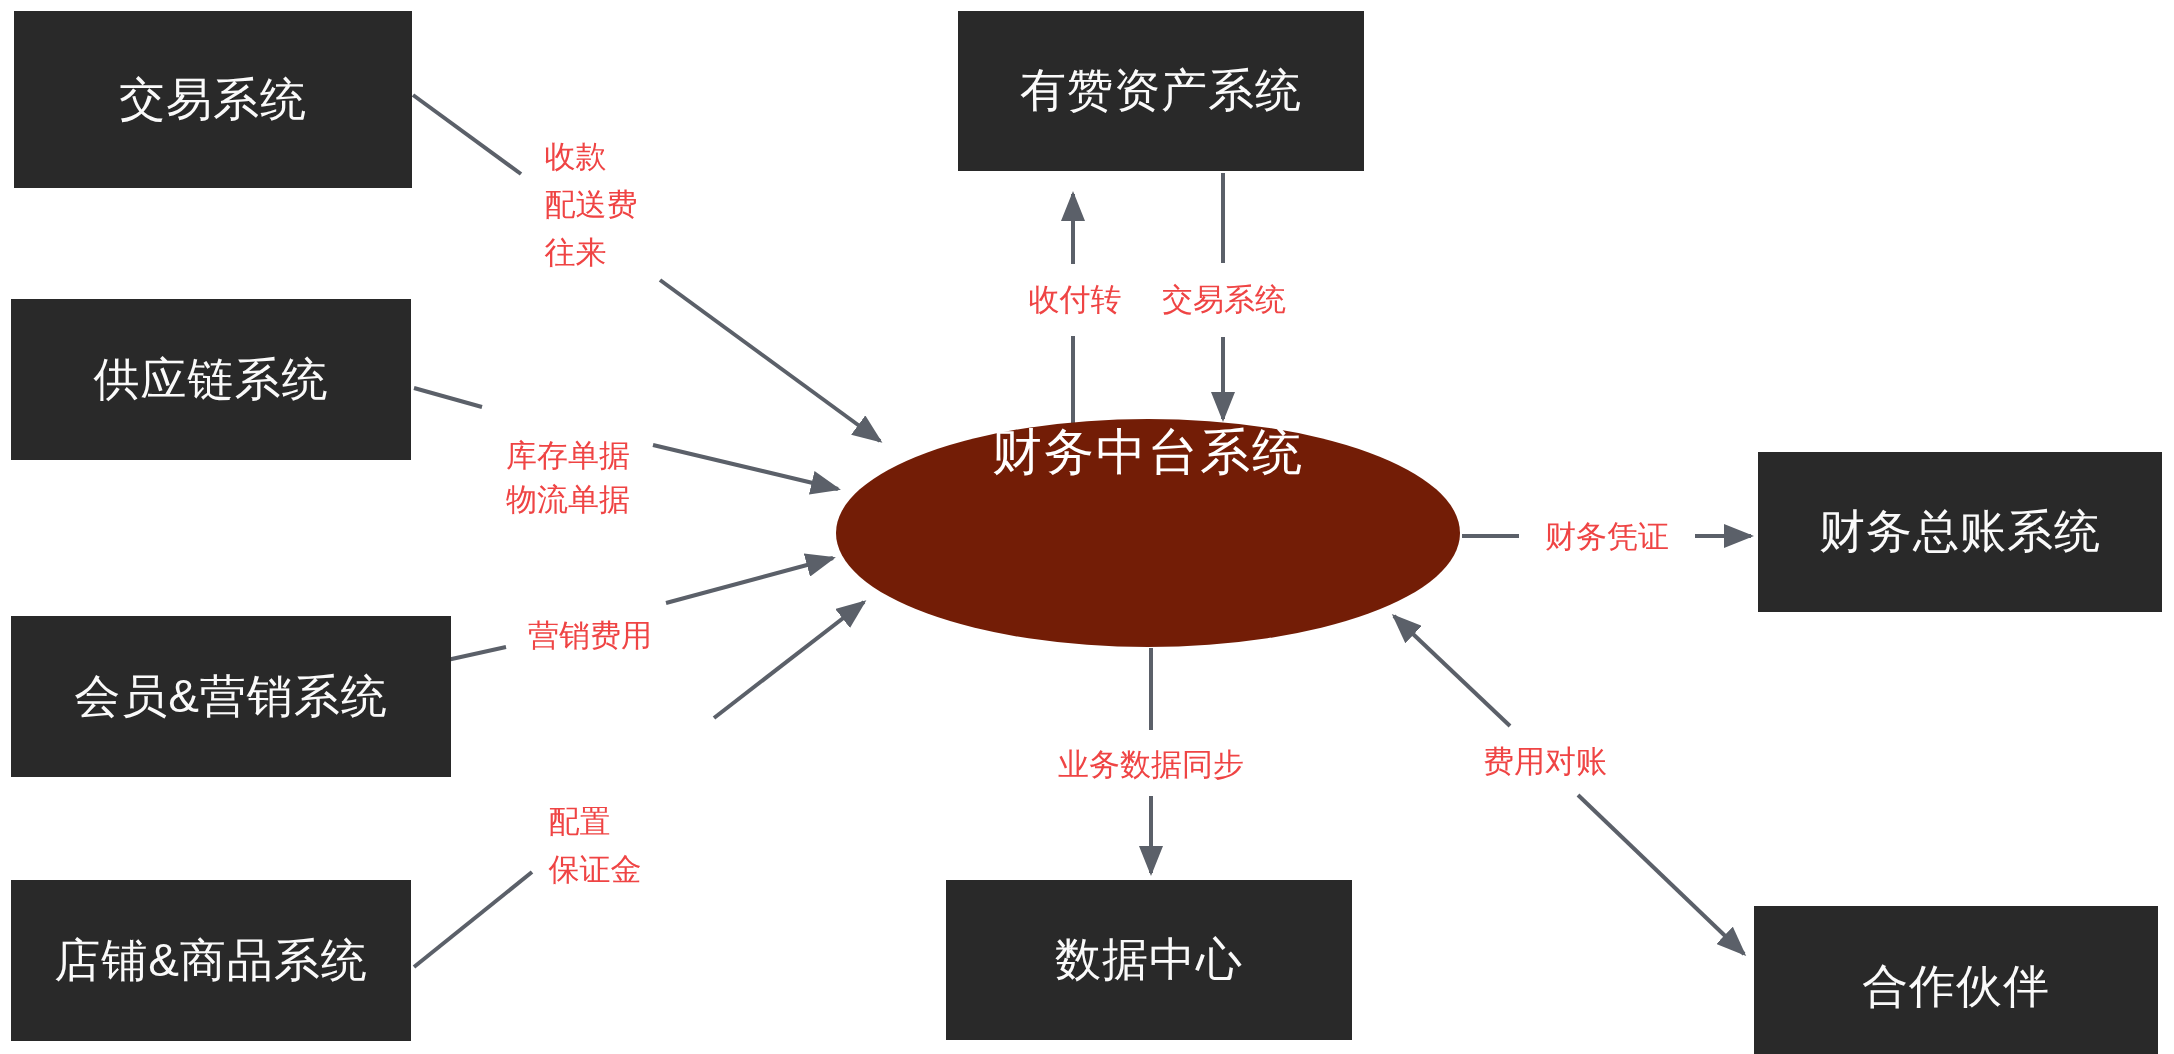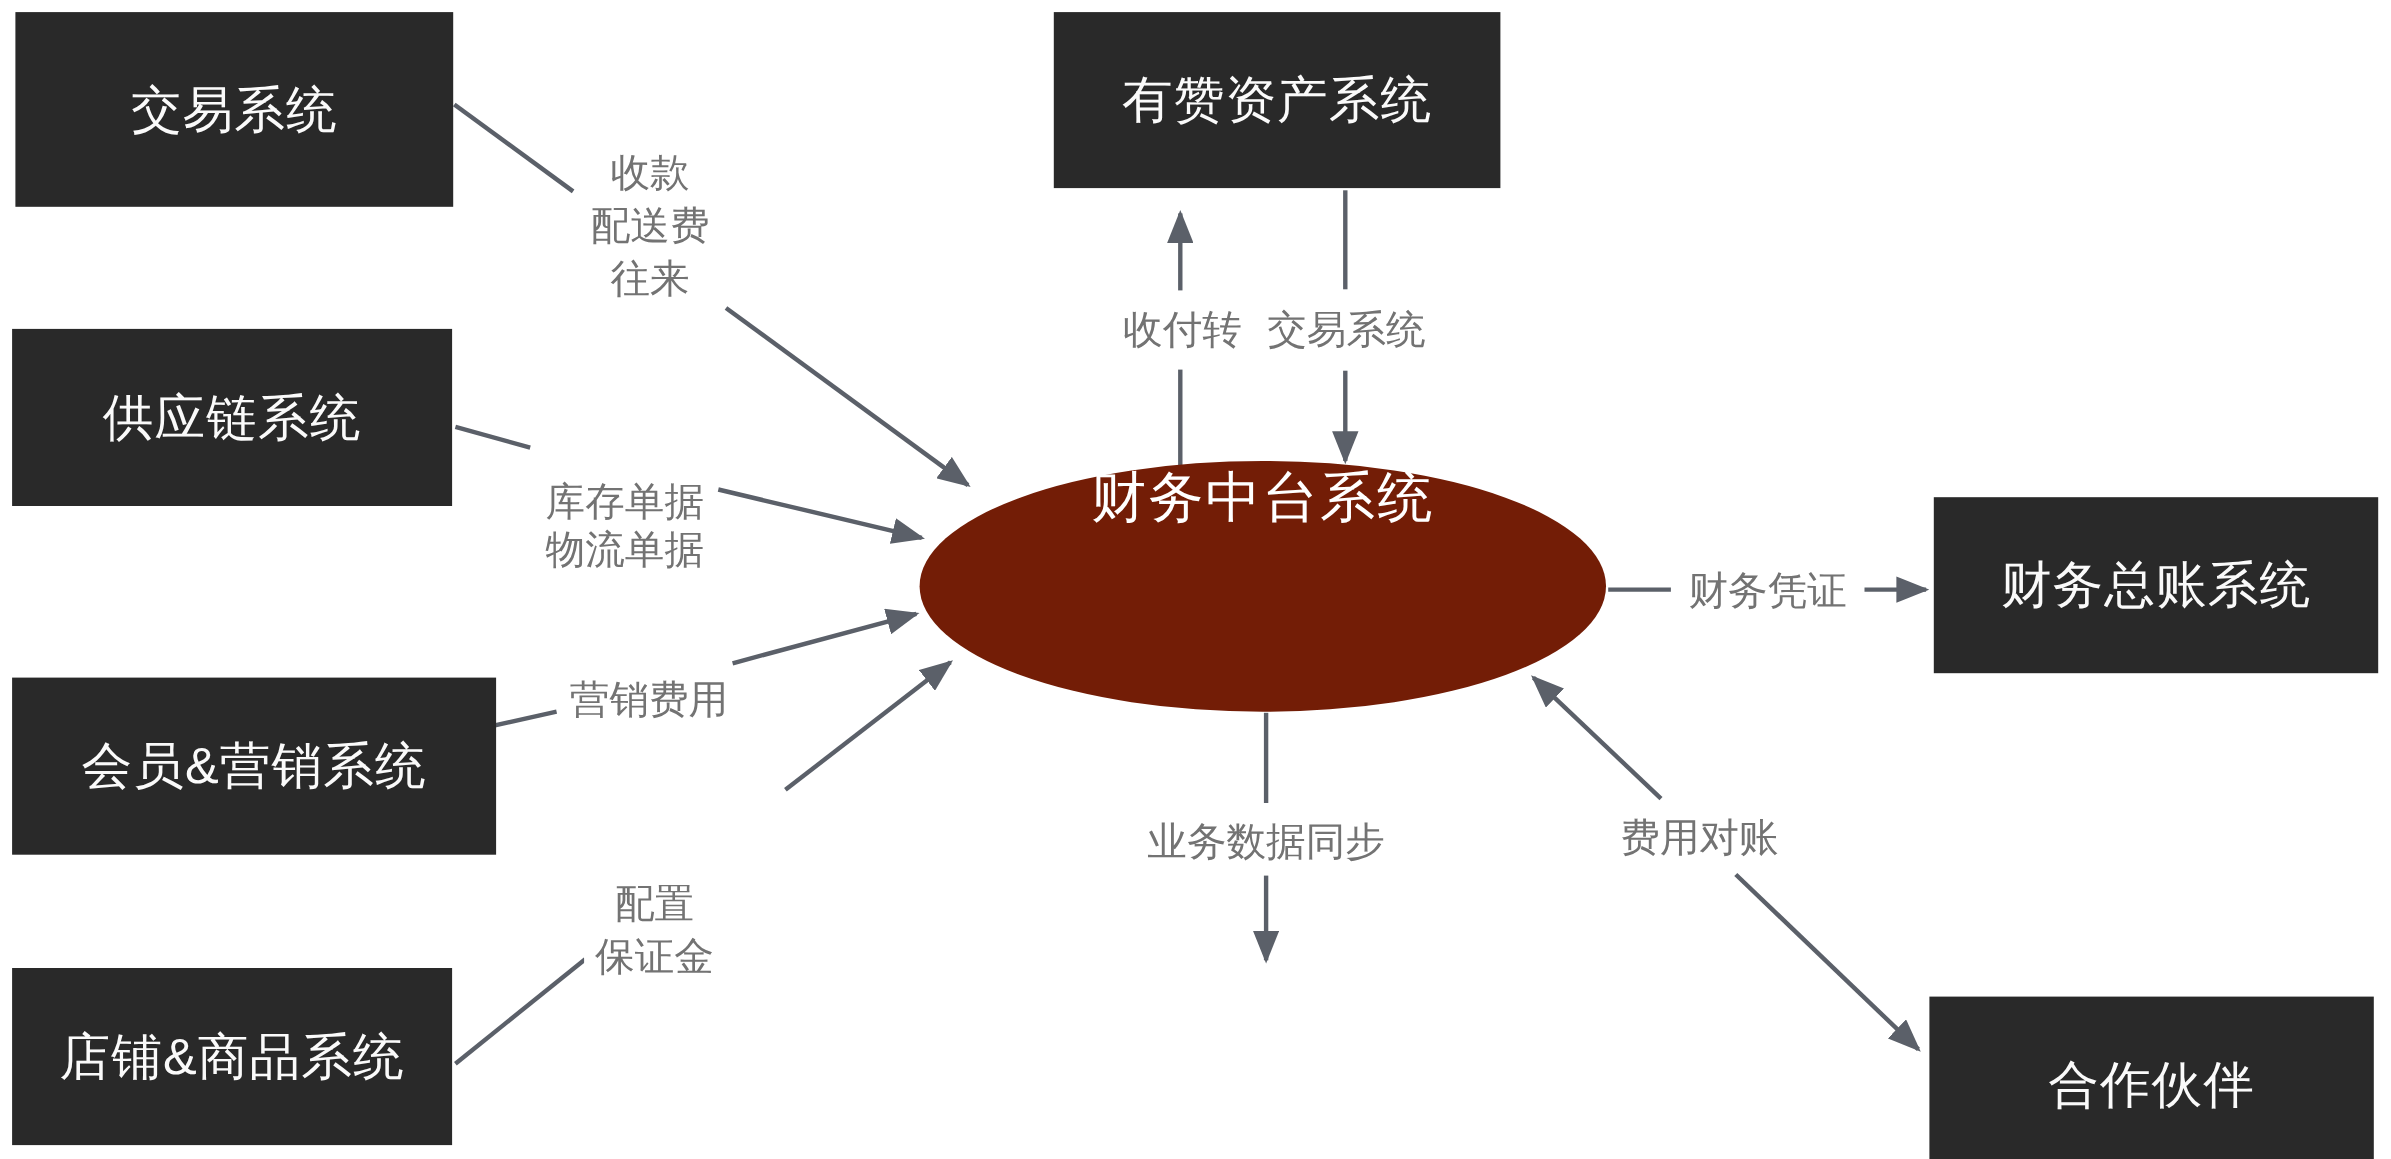--- a/index.html
+++ b/index.html
@@ -49,24 +49,24 @@
     align-items: flex-start;
     justify-content: center;
     font-size: 50px;
     letter-spacing: 2px;
     white-space: nowrap;
   }
   .edge-label {
     position: absolute;
     transform: translate(-50%, -50%);
     background: #ffffff;
-    color: #737373;
-    font-size: 36px;
+    color: #ef4444;
+    font-size: 31px;
     line-height: 48px;
-    text-align: center;
+    text-align: left;
     padding: 2px 10px;
     white-space: nowrap;
   }
   .edge-label.lh44 { line-height: 44px; }
   .edge-label span { display: block; }
 </style>
 </head>
 <body>
 
 <div class="stage">
@@ -137,20 +137,23 @@
   </div>
 
   <div class="node" style="left:11px; top:880px; width:400px; height:161px;">
     <span>店铺&amp;商品系统</span>
   </div>
 
   <div class="node" style="left:946px; top:11px; width:406px; height:160px;margin-left:12px;">
     <span>有赞资产系统</span>
   </div>
 
+  <div class="node" style="left:946px; top:880px; width:406px; height:160px;">
+    <span>数据中心</span>
+  </div>
 
   <div class="node" style="left:1758px; top:452px; width:404px; height:160px;">
     <span>财务总账系统</span>
   </div>
 
   <div class="node" style="left:1754px; top:878px; width:404px; height:162px;margin-top:28px;">
     <span>合作伙伴</span>
   </div>
 
   <div class="center-ellipse">

